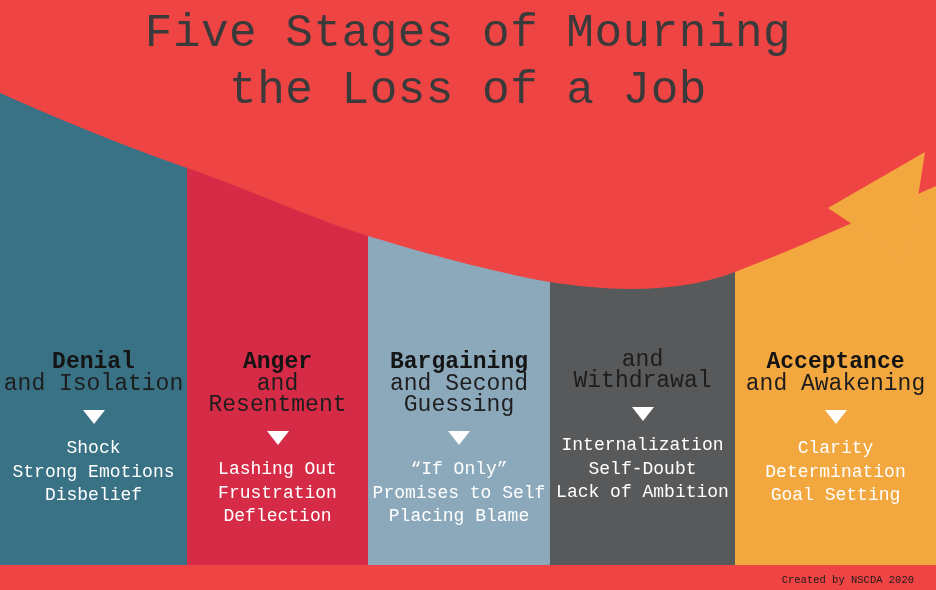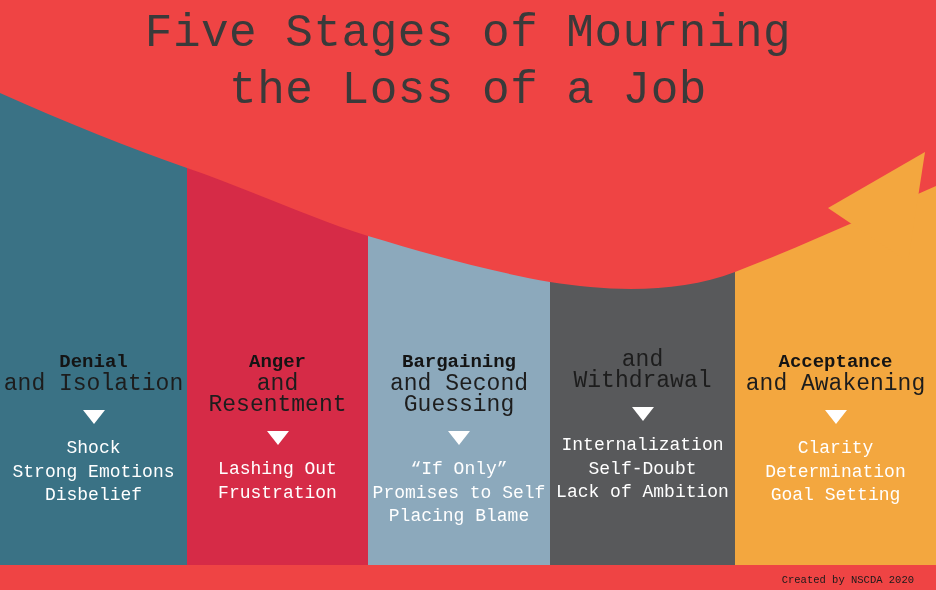--- a/index.html
+++ b/index.html
@@ -15,21 +15,21 @@
     position:absolute; top:6px; left:0; width:100%;
     text-align:center;
     font-size:46px; line-height:57px;
     color:#3a3a3a; font-weight:400;
     letter-spacing:0.5px;
   }
   .stage {
     position:absolute; top:350px;
     text-align:center;
   }
-  .stage .name { font-size:19px; font-weight:700; color:#141414; line-height:24px; }
+  .stage .name { font-size:23px; font-weight:700; color:#141414; line-height:24px; }
   .stage .sub  { font-size:23px; color:#1d1d1d; line-height:21px; }
   .tri {
     width:0; height:0;
     margin:15px auto 13px auto;
     border-left:11px solid transparent;
     border-right:11px solid transparent;
     border-top:14px solid #ffffff;
   }
   .items { color:#ffffff; font-size:18px; line-height:23.5px; font-weight:400; }
   .credit {
@@ -73,20 +73,21 @@
     </div>
   </div>
 
   <div class="stage s1">
     <div class="name">Anger</div>
     <div class="sub">and Resentment</div>
     <div class="tri"></div>
     <div class="items">
       <div>Lashing Out</div>
       <div>Frustration</div>
+      <div>Deflection</div>
     </div>
   </div>
 
   <div class="stage s2">
     <div class="name">Bargaining</div>
     <div class="sub">and Second Guessing</div>
     <div class="tri"></div>
     <div class="items">
       <div>“If Only”</div>
       <div>Promises to Self</div>

